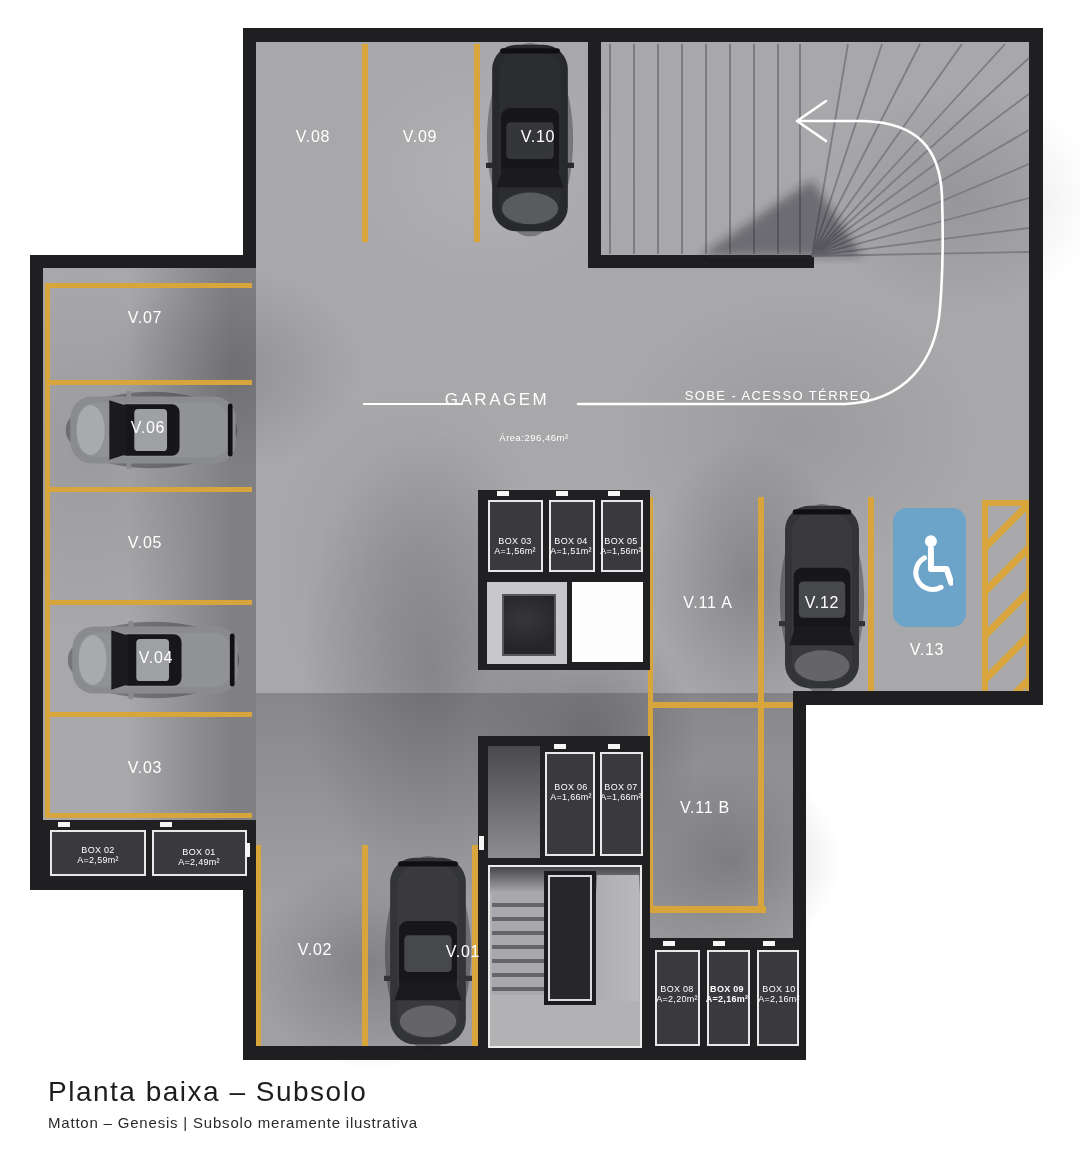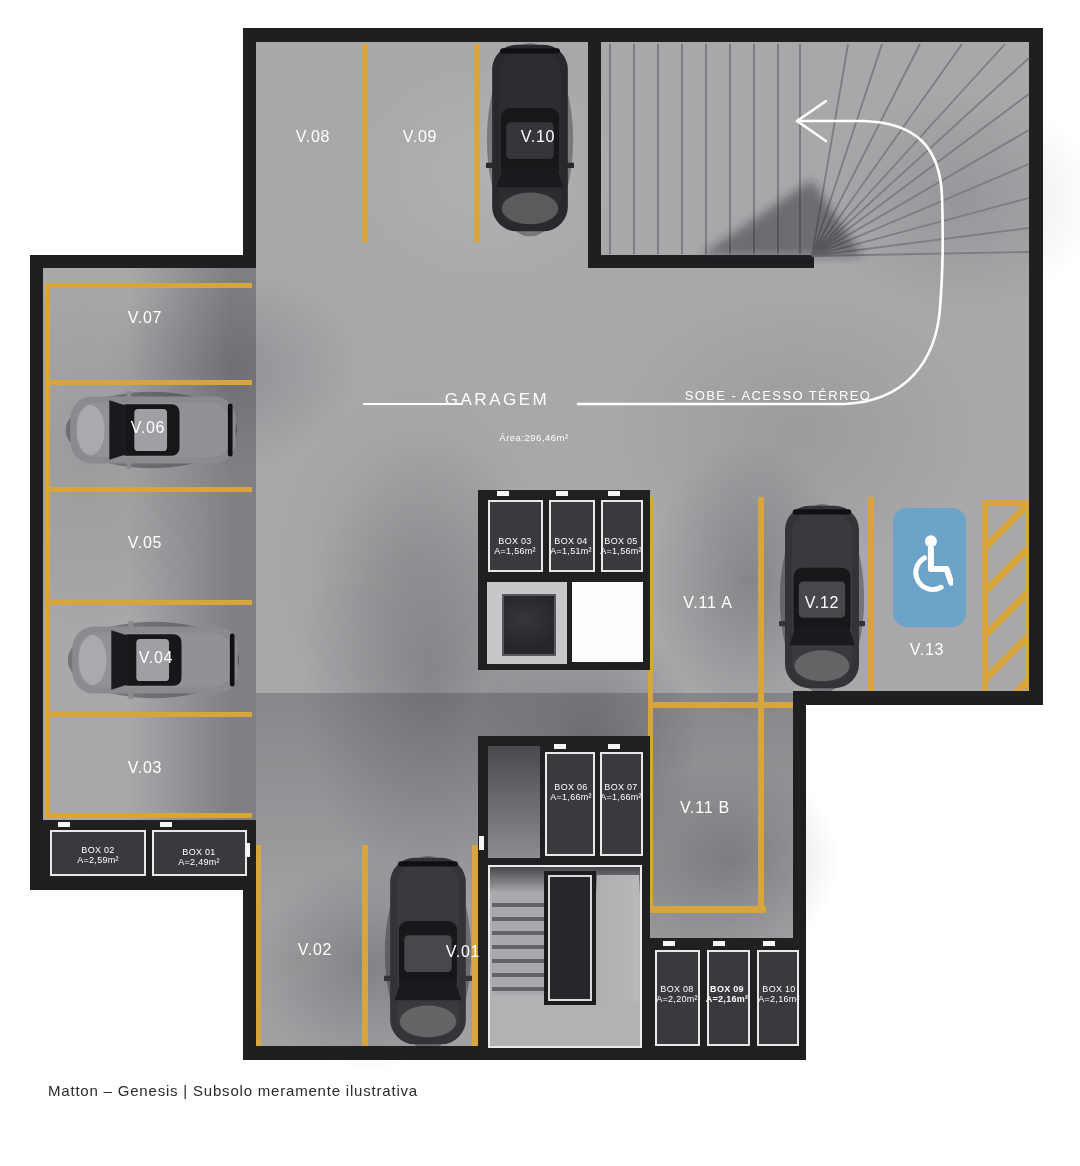--- a/index.html
+++ b/index.html
@@ -266,16 +266,17 @@
   <div class="box-label" style="left:199px;top:857px;">
       <span>BOX 01</span>
       <span>A=2,49m²</span>
     </div>
 
   <div class="ann" style="left:497px;top:400px;font-size:17px;letter-spacing:2.5px;">GARAGEM</div>
   <div class="ann" style="left:534px;top:417px;font-size:9.5px;letter-spacing:.5px;margin-top:20px;">Área:296,46m²</div>
   <div class="ann" style="left:778px;top:395px;font-size:13px;letter-spacing:1.4px;">SOBE - ACESSO TÉRREO</div>
 
   <div id="title-block">
+    <h1>Planta baixa – Subsolo</h1>
     <p>Matton – Genesis | Subsolo meramente ilustrativa</p>
   </div>
 
 </div>
 
 </body></html>

